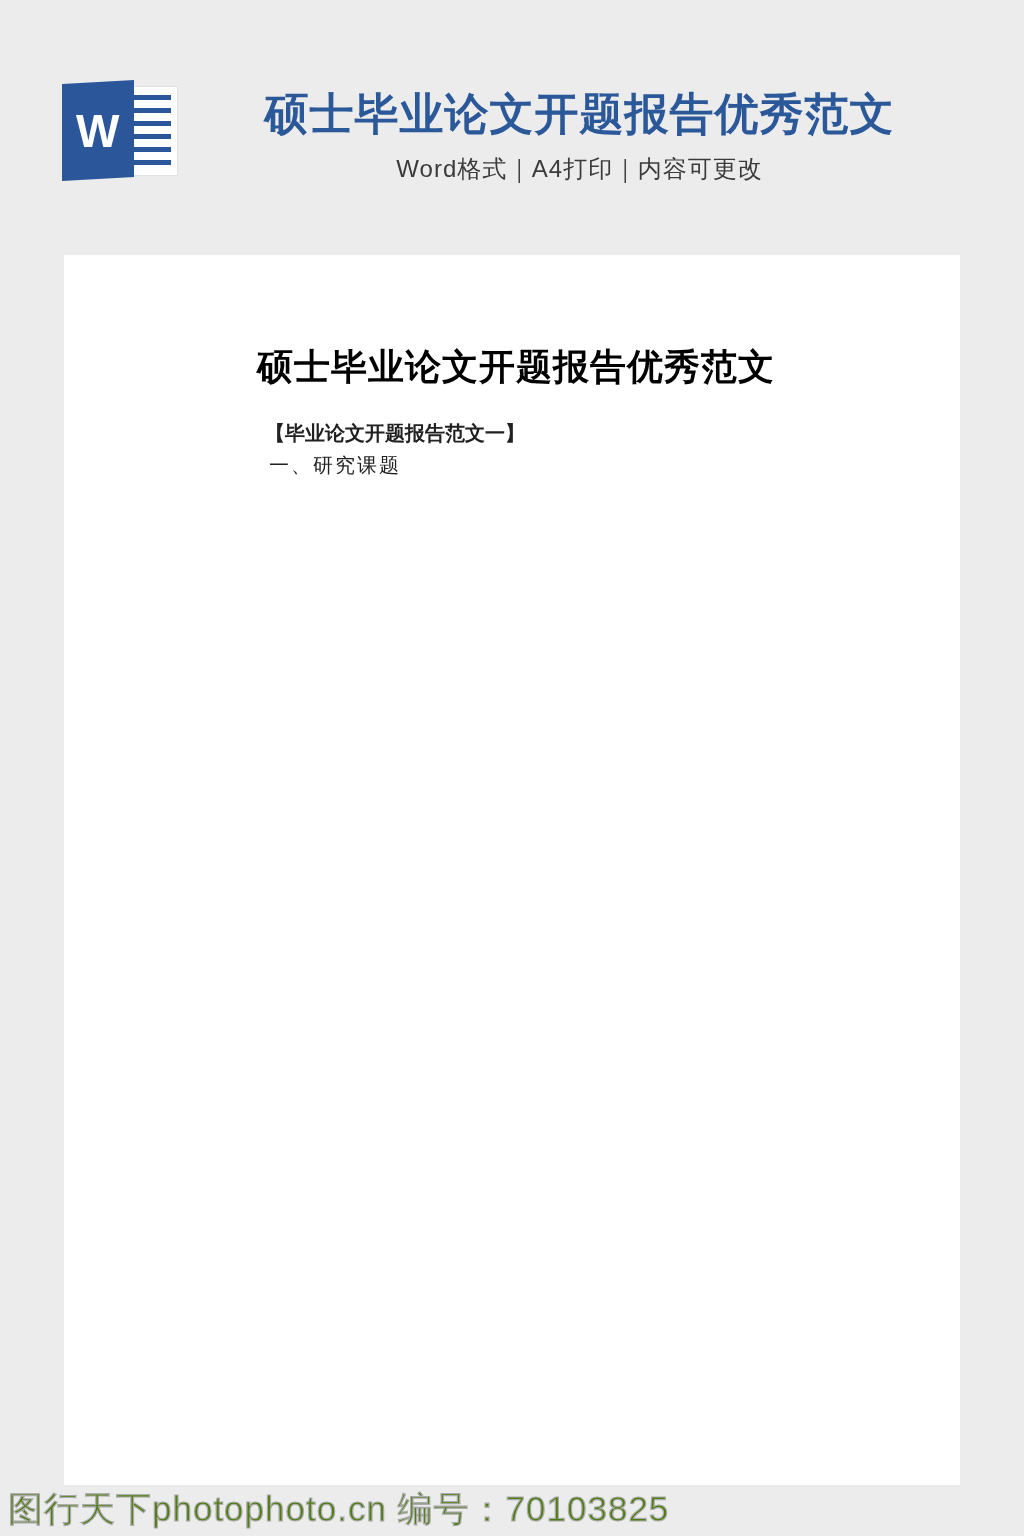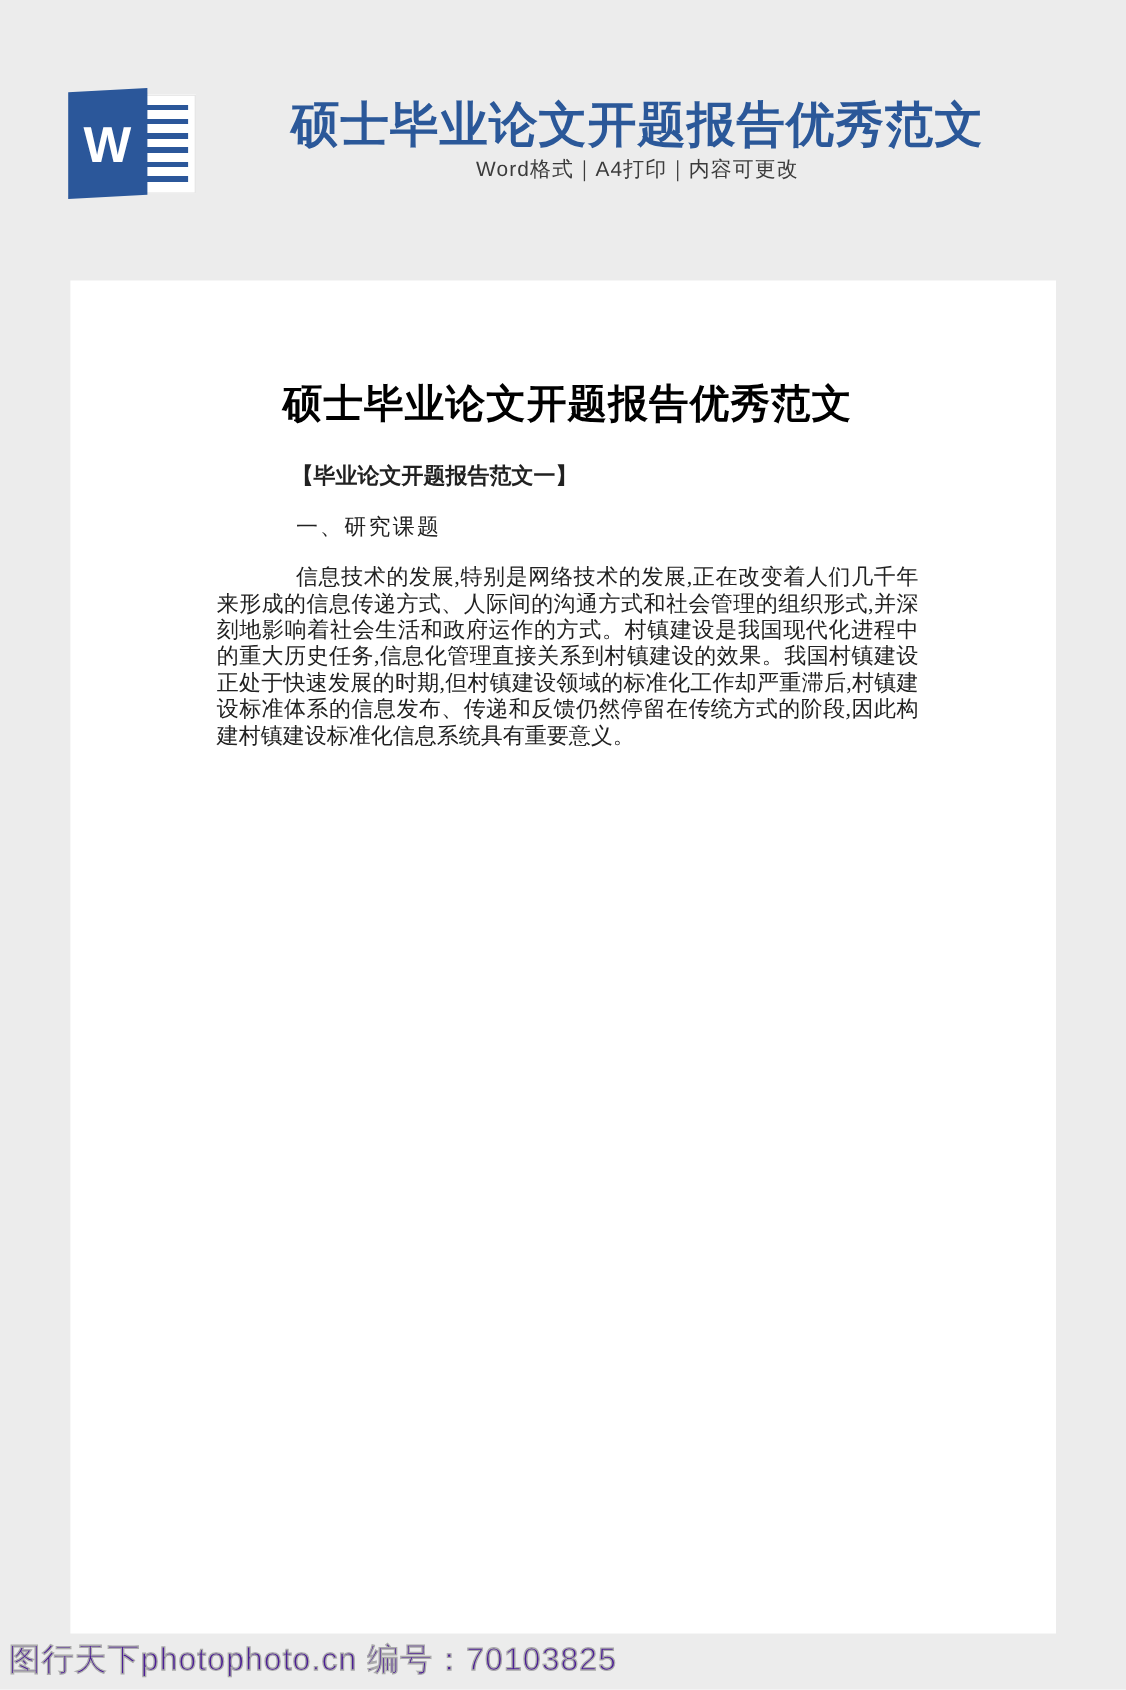--- a/index.html
+++ b/index.html
@@ -33,21 +33,21 @@
     color:#ffffff;font-weight:bold;font-size:46px;
     font-family:"Liberation Sans", sans-serif;
     transform:skewY(3deg);
   }
   .header-text{position:absolute;left:185px;right:50px;top:88px;text-align:center;}
   .header-title{
     font-size:44px;line-height:52px;font-weight:bold;
     color:#2b5899;letter-spacing:1px;white-space:nowrap;
   }
   .header-subtitle{
-    font-size:19px;line-height:30px;
+    margin-top:14px;font-size:24px;line-height:30px;
     color:#3b3b3b;letter-spacing:1px;white-space:nowrap;text-align:center;
   }
 
   
   .page{
     position:absolute;left:64px;top:255px;width:896px;height:1230px;
     background:#ffffff;overflow:hidden;
   }
   .doc{
     box-sizing:border-box;
@@ -55,33 +55,33 @@
     font-family:"Liberation Serif","DejaVu Serif",serif;
     color:#212121;
   }
   .doc-title{
     font-size:36px;line-height:48px;font-weight:bold;
     text-align:center;margin:0 0 30px 0;letter-spacing:1px;
     color:#000000;
   }
   .doc p{
     font-size:20px;line-height:24px;
-    margin:22px 0;
+    margin:8px 0;
     text-align:justify;
     text-indent:72px;
   }
   .doc p.bracket{font-weight:bold;text-indent:68px;}
   .doc p.heading{letter-spacing:2px;}
 
   
   .footer{
     position:absolute;left:8px;top:1492px;
-    font-size:29px;line-height:34px;
+    font-size:35px;line-height:34px;
     font-family:"Liberation Sans", sans-serif;
-    color:#4c1d95;
+    color:#4d7c0f;
     -webkit-text-stroke:1.2px #ababab;
     letter-spacing:1px;
     white-space:nowrap;
   }
 </style>
 </head>
 <body>
 
 <div class="header">
   <div class="word-icon">
@@ -98,18 +98,17 @@
   </div>
 </div>
 
 <div class="page">
   <div class="doc">
     <h1 class="doc-title">硕士毕业论文开题报告优秀范文</h1>
     <p class="bracket">【毕业论文开题报告范文一】</p>
 
     <p class="heading">一、研究课题</p>
 
-    <p>信息技术的发展,特别是网络技术的发展,正在改变着人们几千年来形成的信息传递方式、人际间的沟通方式和社会管理的组织形式,并深刻地影响着社会生活和政府运作的方式。村镇建设是我国现代化进程中的重大历史任务,信息化管理直接关系到村镇建设的效果。我国村镇建设正处于快速发展的时期,但村镇建设领域的标准化工作却严重滞后,村镇建设标准体系的信息发布、传递和反馈仍然停留在传统方式的阶段,因此构建村镇建设标准化信息系统具有重要意义。</p>
 
   </div>
 </div>
 
 <div class="footer">图行天下photophoto.cn 编号：70103825</div>
 
 </body></html>

